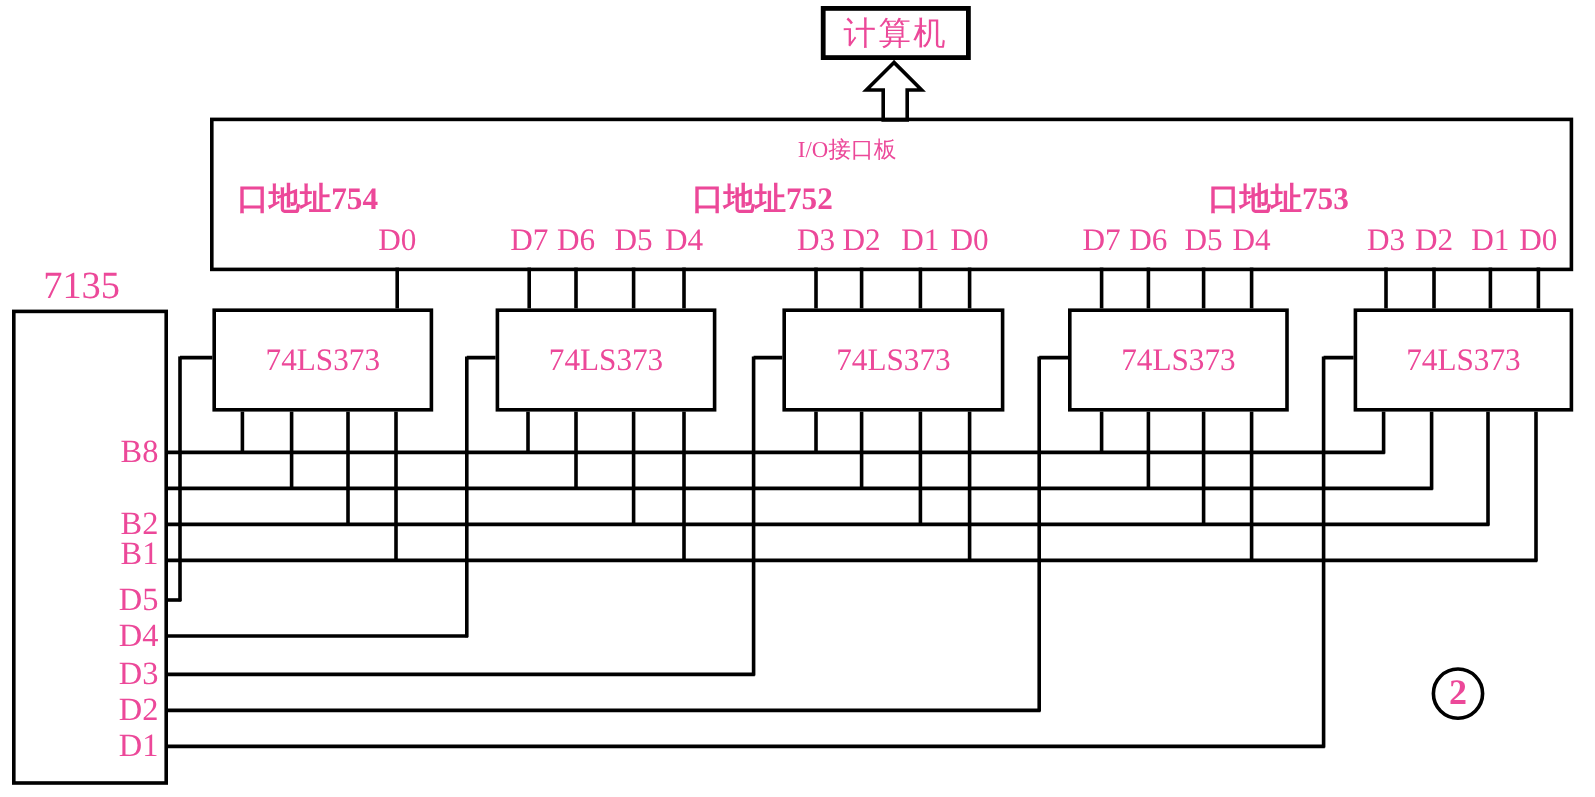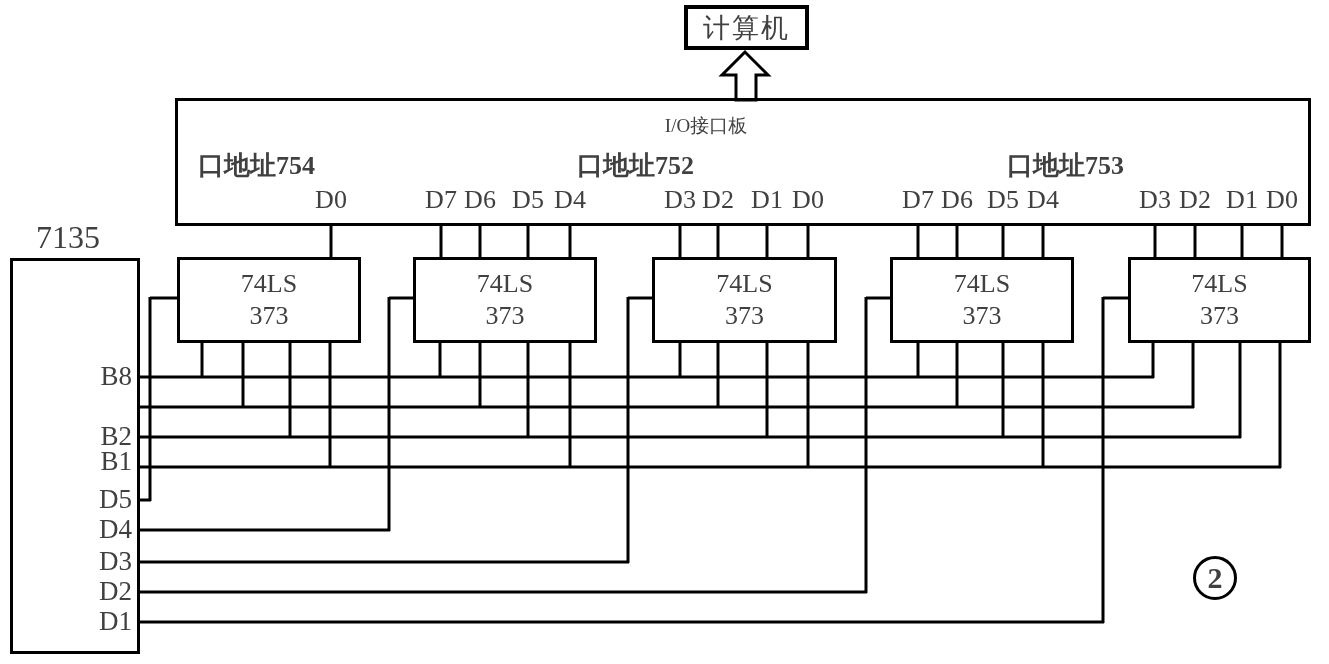--- a/index.html
+++ b/index.html
@@ -1,29 +1,29 @@
 <!DOCTYPE html>
 <html><head>
 <meta charset="utf-8">
 <style>
   html,body{margin:0;padding:0;background:#fff;}
   .stage{position:relative;width:1329px;height:664px;background:#ffffff;overflow:hidden;
-         font-family:"Liberation Serif","DejaVu Serif",serif;color:#404040;}
+         font-family:"Liberation Serif","DejaVu Serif",serif;color:#ec4899;}
   .wires{position:absolute;left:0;top:0;}
   .box{position:absolute;box-sizing:border-box;border:3px solid #000;background:#fff;}
   .computer{left:684px;top:5px;width:125px;height:45px;border-width:4px;
             display:flex;align-items:center;justify-content:center;
             font-size:27px;letter-spacing:2px;}
   .io-board{left:175px;top:98px;width:1136px;height:128px;background:transparent;}
   .io-title{position:absolute;left:706px;top:108px;transform:translateX(-50%);
             font-size:19px;line-height:36px;white-space:nowrap;}
   .addr{position:absolute;top:151px;font-size:26px;line-height:30px;white-space:nowrap;font-weight:bold;}
   .pinlabel{position:absolute;top:186px;transform:translateX(-50%);
             font-size:26px;line-height:28px;white-space:nowrap;}
-  .latch{top:257px;height:86px;display:flex;flex-direction:column;align-items:center;
+  .latch{top:257px;height:86px;display:flex;align-items:center;
          justify-content:center;font-size:26px;line-height:32px;}
   .adc{left:10px;top:258px;width:130px;height:396px;}
   .adc-title{position:absolute;left:36px;top:222px;font-size:32px;line-height:30px;}
   .adc-pin{position:absolute;left:12px;width:120px;text-align:right;
            font-size:27px;line-height:30px;}
   .badge{position:absolute;left:1193px;top:556px;width:44px;height:44px;
          box-sizing:border-box;border:3px solid #000;border-radius:50%;
          display:flex;align-items:center;justify-content:center;
          font-size:30px;font-weight:bold;}
   line{stroke:#000;stroke-width:3;}

